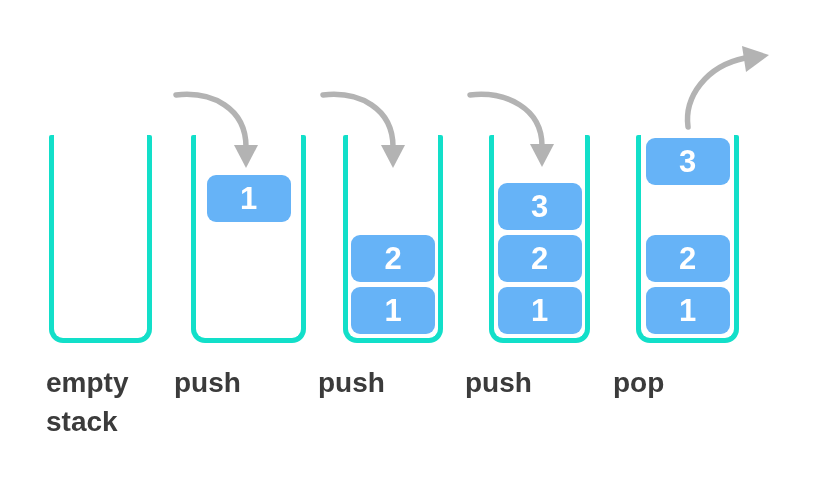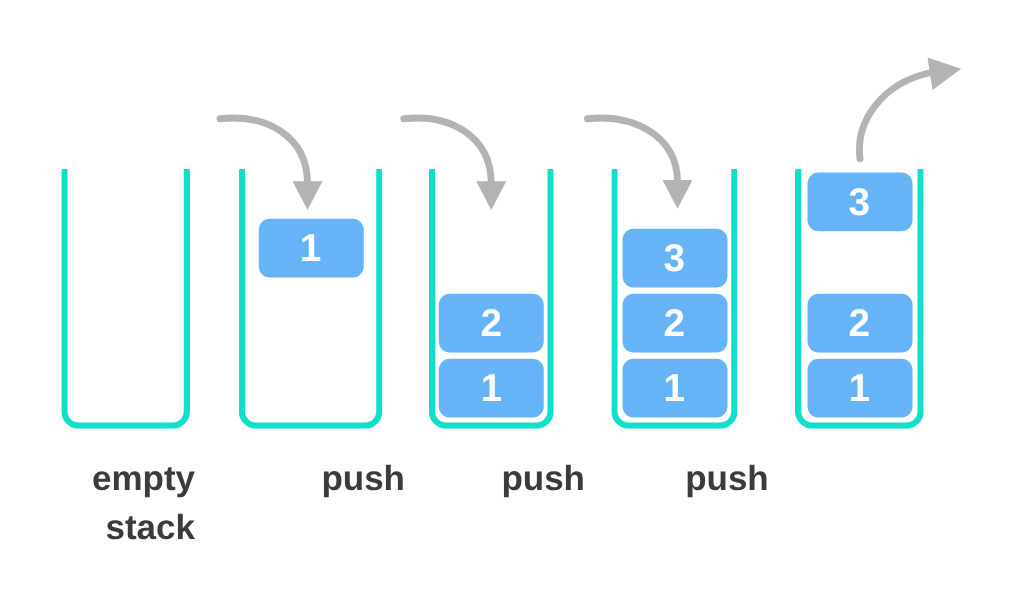--- a/index.html
+++ b/index.html
@@ -23,21 +23,21 @@
     width:84px;height:47px;border-radius:9px;background:var(--box,#66b3f7);
     color:#ffffff;font-size:31px;font-weight:bold;
     display:flex;align-items:center;justify-content:center;line-height:1;
   }
   .pos-float{top:40px;}
   .pos-top{top:3px;}
   .pos-high{top:48px;}
   .pos-mid{top:100px;}
   .pos-bottom{top:152px;}
   .stack-label{
-    position:absolute;top:363px;width:150px;text-align:right;
+    position:absolute;top:363px;width:150px;text-align:left;
     color:var(--label,#3b3b3b);font-size:28px;font-weight:bold;line-height:1.4;
   }
   .l1{left:26px;width:110px;margin-left:20px;}
   .l2{left:174px;}
   .l3{left:318px;}
   .l4{left:465px;}
   .l5{left:613px;}
 </style>
 </head>
 <body>
@@ -83,14 +83,15 @@
   <div class="stack-container c5">
     <div class="stack-box pos-top">3</div>
     <div class="stack-box pos-mid">2</div>
     <div class="stack-box pos-bottom">1</div>
   </div>
 
   <div class="stack-label l1">empty stack</div>
   <div class="stack-label l2">push</div>
   <div class="stack-label l3">push</div>
   <div class="stack-label l4">push</div>
+  <div class="stack-label l5">pop</div>
 
 </div>
 
 </body></html>

